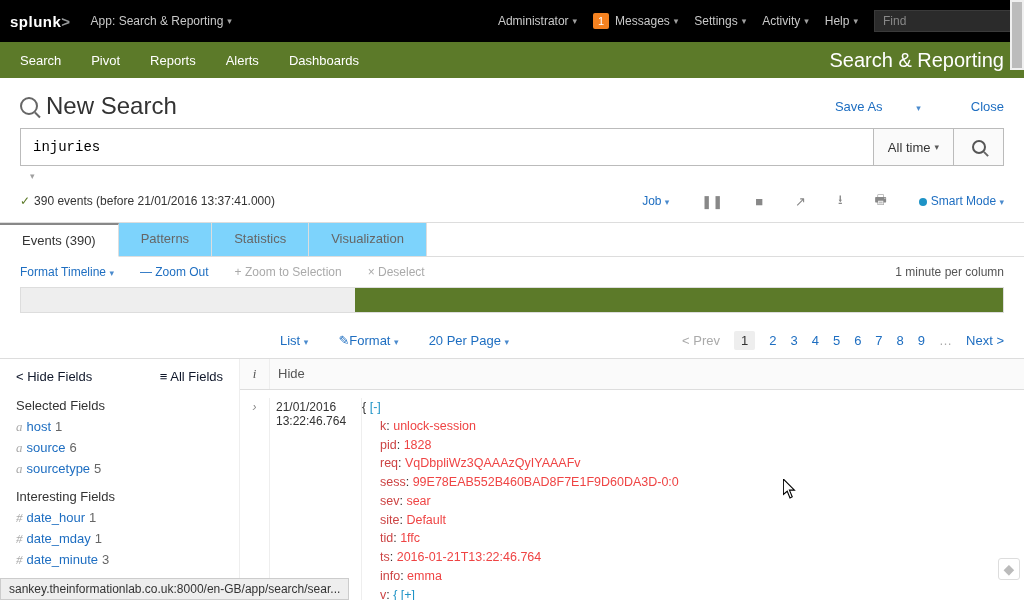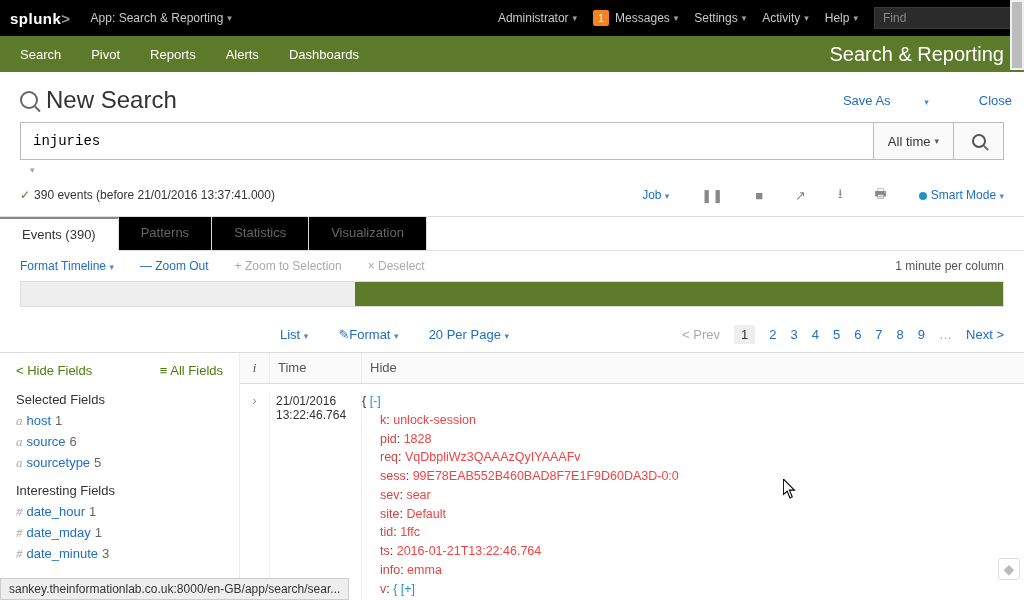--- a/index.html
+++ b/index.html
@@ -1,62 +1,62 @@
 <!DOCTYPE html>
 <html><head>
 <meta charset="utf-8">
 <style>
 * { margin:0; padding:0; box-sizing:border-box; font-family:Arial,Helvetica,sans-serif; }
 body { background:#fff; font-size:12px; color:#333; width:1024px; height:600px; overflow:hidden; position:relative; }
-.topbar { background:#000; color:#ccc; height:36px; display:flex; align-items:center; padding:3px 10px; }
+.topbar { background:#000; color:#ccc; height:42px; display:flex; align-items:center; padding:3px 10px; }
 .logo { color:#fff; font-size:15px; font-weight:bold; letter-spacing:.5px; margin-right:20px; }
 .logo .gt { color:#97999b; }
 .top-left { flex:0 0 auto; display:flex; align-items:center; }
 .top-right { margin-left:auto; display:flex; align-items:center; gap:16px; }
 .top-item { color:#c9c9c9; font-size:12px; cursor:pointer; display:flex; align-items:center; gap:4px; }
 .caret { font-size:9px; opacity:.8; }
 .badge { background:#f58220; color:#fff; width:16px; height:16px; border-radius:2px; display:inline-flex; align-items:center; justify-content:center; font-size:11px; margin-right:2px; }
 .find-box { background:#2b2b2b; color:#888; padding:3px 8px; width:140px; border:1px solid #3a3a3a; }
 .greenbar { background:#5c7a29; height:36px; display:flex; align-items:center; color:#fff; padding:0 20px; }
 .greenbar .nav { display:flex; gap:30px; }
 .greenbar .nav span { font-size:13px; cursor:pointer; }
 .greenbar .apptitle { margin-left:auto; font-size:20px; font-weight:300; }
-.title-row { display:flex; align-items:center; padding:14px 12px 8px 20px; }
+.title-row { display:flex; align-items:center; padding:14px 20px 8px 20px; }
 .title-row h1 { font-weight:400; font-size:24px; color:#333; display:flex; align-items:center; gap:8px; }
 .mag-icon { width:18px; height:18px; border:2px solid #666; border-radius:50%; position:relative; display:inline-block; }
 .mag-icon::after { content:""; position:absolute; width:7px; height:2px; background:#666; transform:rotate(45deg); bottom:-3px; right:-5px; }
 .title-actions { margin-left:auto; display:flex; gap:20px; color:#1e6ec1; font-size:13px; }
 .title-actions span { cursor:pointer;margin-left:30px; }
 .searchbar { margin:0 20px; display:flex; }
 .searchinput { flex:1; border:1px solid #bbb; padding:10px 12px; font-family:'Courier New',monospace; font-size:14px; color:#000000; outline:none; }
 .pickrange { border:1px solid #bbb; border-left:none; padding:0 14px; display:flex; align-items:center; background:#fafafa; cursor:pointer; font-size:13px; gap:4px; }
 .gobtn { width:50px; border:1px solid #bbb; border-left:none; background:#fafafa; display:flex; align-items:center; justify-content:center; cursor:pointer; }
 .gobtn .mag-icon { width:14px; height:14px; border-color:#555; }
 .gobtn .mag-icon::after { width:6px; }
 .row-status { display:flex; align-items:center; padding:8px 20px 6px 20px; font-size:12px; color:#333; }
 .check { color:#5c7a29; margin-right:4px; }
 .row-status .tools { margin-left:auto; display:flex; align-items:center; gap:32px; color:#1e6ec1; }
 .row-status .icon { color:#888; cursor:pointer; font-size:13px; }
 .bulb { width:8px; height:8px; background:#1e93c6; border-radius:50%; display:inline-block; margin-right:4px; vertical-align:middle; }
 .tabs { border-top:1px solid #ddd; border-bottom:1px solid #ddd; display:flex; margin-top:4px; }
-.tab { padding:8px 22px; font-size:13px; color:#666; border-right:1px solid #ddd; cursor:pointer; background:#000000; }
+.tab { padding:8px 22px; font-size:13px; color:#666; border-right:1px solid #ddd; cursor:pointer; background:#7dd3fc; }
 .tab.active { background:#fff; border-top:2px solid #888; border-bottom:1px solid #fff; margin-bottom:-1px; color:#333; }
 .timeline-row { display:flex; align-items:center; padding:8px 20px; font-size:12px; color:#1e6ec1; gap:26px; }
 .timeline-row .disabled{ color:#aaa; }
 .timeline-row .right { margin-left:auto; color:#555; }
 .timeline { margin:0 20px 10px 20px; height:26px; background:#eee; border:1px solid #ddd; display:flex; }
 .timeline .bar { background:#5c7a29; }
 .listrow { display:flex; align-items:center; padding:8px 20px; font-size:13px; color:#1e6ec1; gap:30px; }
 .listrow .pager { margin-left:auto; display:flex; align-items:center; gap:14px; color:#1e6ec1; }
 .pager .muted { color:#aaa; }
 .pager .pg { cursor:pointer; }
 .pager .pg.active { background:#eee; padding:2px 7px; color:#333; border-radius:2px; }
 .main { display:flex; border-top:1px solid #ddd; }
 .fields { width:240px; border-right:1px solid #eee; padding:10px 16px; font-size:13px; }
-.fields .toprow { display:flex; justify-content:space-between; color:#4d7c0f; margin-bottom:14px; }
+.fields .toprow { display:flex; justify-content:space-between; color:#0f172a; margin-bottom:14px; }
 .fields h4 { font-weight:400; color:#333; margin:12px 0 6px; font-size:13px; }
 .fld { color:#1e6ec1; margin:5px 0; cursor:pointer; }
 .fld .pre { color:#aaa; font-style:italic; font-family:serif; margin-right:4px; }
 .fld .cnt { color:#666; margin-left:4px; }
 .eventpane { flex:1; font-size:13px; }
 .ehead { display:flex; border-bottom:1px solid #ddd; background:#fafafa; }
 .ehead div { padding:7px 8px; color:#555; font-style:normal; }
 .ecol-i { width:30px; text-align:center; font-style:italic !important; font-family:serif; border-right:1px solid #eee; }
 .ecol-t { width:92px; border-right:1px solid #eee; }
 .ecol-e { flex:1; }
@@ -215,21 +215,20 @@
     <div id="int-fields">
         <div class="fld"><span class="pre">#</span>date_hour<span class="cnt">1</span></div>
         <div class="fld"><span class="pre">#</span>date_mday<span class="cnt">1</span></div>
         <div class="fld"><span class="pre">#</span>date_minute<span class="cnt">3</span></div>
       </div>
   </div>
 
   <div class="eventpane">
     <div class="ehead">
       <div class="ecol-i">i</div>
-      <div class="ecol-t">Time</div>
       <div class="ecol-e">Hide</div>
     </div>
     <div class="erow">
       <div class="ecol-i">›</div>
       <div class="ecol-t">
         <div>21/01/2016</div>
         <div>13:22:46.764</div>
       </div>
       <div class="ecol-e">
         <span class="j-br">{ </span><span class="j-key">[-]</span>

